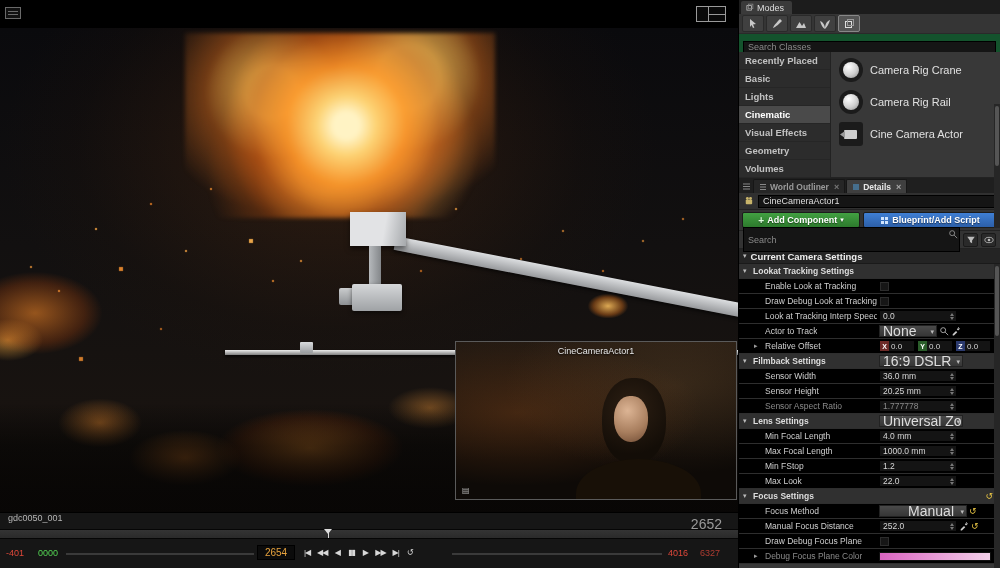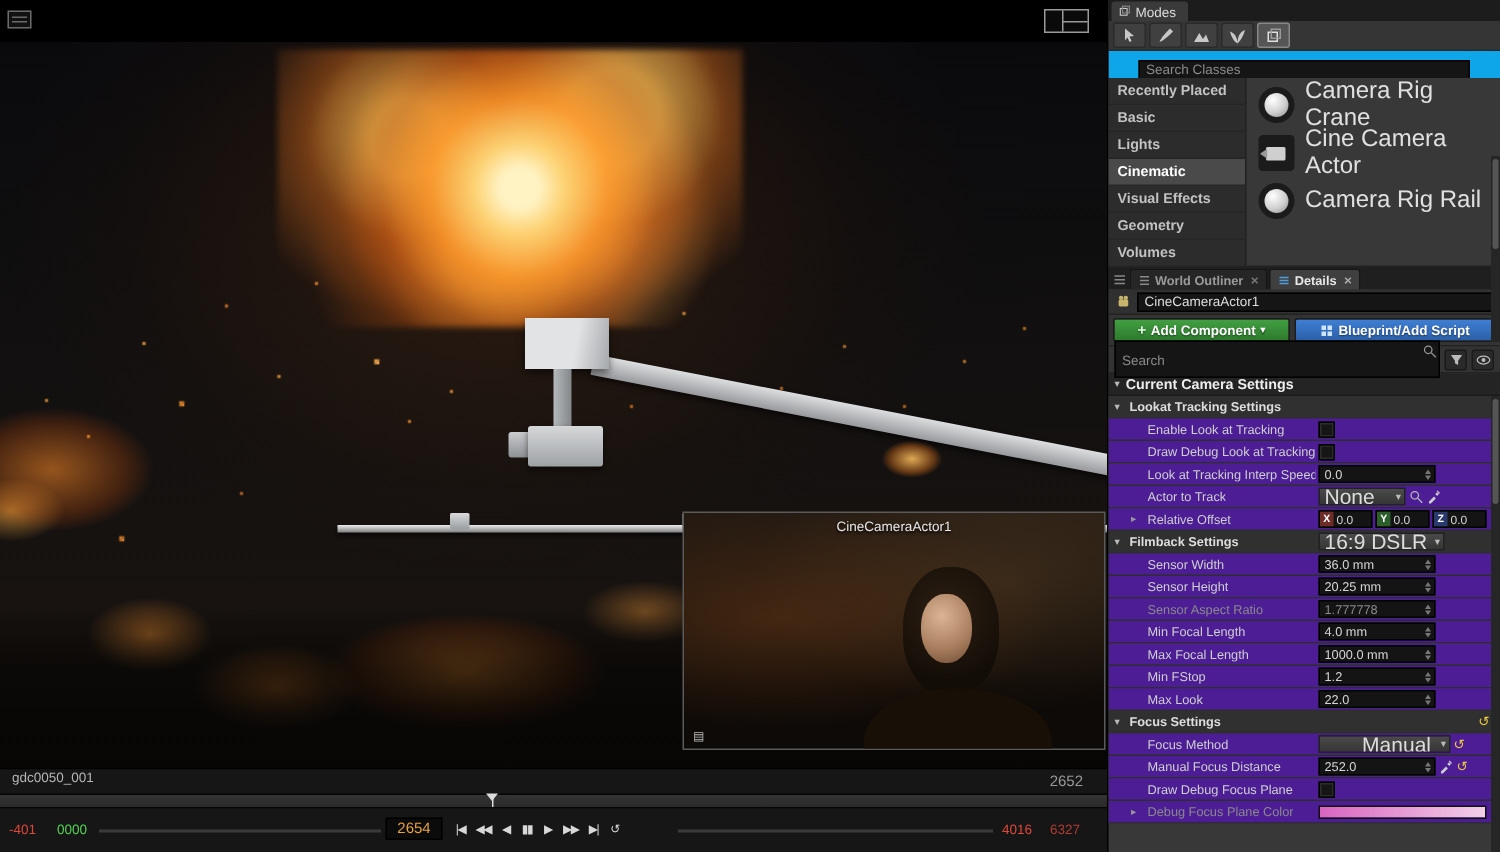--- a/index.html
+++ b/index.html
@@ -78,21 +78,21 @@
   .pip-label { position:absolute; left:0; right:0; top:4px; text-align:center; font-size:9px; color:#e8e8e8; text-shadow:0 1px 2px #000; }
   .pip-hair { position:absolute; left:146px; top:36px; width:64px; height:86px; border-radius:46%; background:radial-gradient(circle at 45% 35%, #2d1f13, #130d07 70%); }
   .pip-face { position:absolute; left:158px; top:54px; width:34px; height:46px; border-radius:46% 46% 48% 48%; background:radial-gradient(circle at 40% 32%, #dcb494, #a87e5e 58%, #6e4a33); }
   .pip-body { position:absolute; left:120px; bottom:-6px; width:125px; height:46px; border-radius:60% 60% 0 0 / 90% 90% 0 0; background:#181007; }
   .pip-icon { position:absolute; left:6px; bottom:4px; font-size:8px; color:#bbb; }
 
   
   .timeline { position:absolute; left:0; top:512px; width:738px; height:56px; background:#141414; border-top:1px solid #000; }
   .tl-row1 { position:relative; height:16px; background:#161616; }
   .tl-row1 .clip { position:absolute; left:8px; top:0; font-size:9px; color:#b5b5b5; }
-  .tl-row1 .total { position:absolute; right:16px; top:3px; font-size:10px; color:#9a9a9a; }
+  .tl-row1 .total { position:absolute; right:16px; top:3px; font-size:14px; color:#9a9a9a; }
   .tl-scrub { position:relative; height:10px; background:linear-gradient(#343434,#2a2a2a); border-top:1px solid #060606; border-bottom:1px solid #060606; }
   .tl-marker { position:absolute; left:328px; top:0; bottom:0; width:1px; background:#ddd; }
   .tl-marker::before { content:""; position:absolute; left:-4px; top:-1px; border-left:4px solid transparent; border-right:4px solid transparent; border-top:5px solid #ddd; }
   .tl-row3 { position:relative; height:29px; background:#161616; font-size:10px; }
   .tl-row3 .f { position:absolute; top:9px; font-size:9px; }
   .red { color:var(--neg-red,#e0483a); } .green { color:var(--pos-green,#53d453); } .dim2 { opacity:.75; }
   .tl-line { position:absolute; top:14px; height:2px; background:#3a3a3a; }
   .tl-l1 { left:66px; width:188px; } .tl-l2 { left:452px; width:210px; }
   .curframe { position:absolute; left:257px; top:6px; width:38px; height:15px; background:#0b0b0b; border:1px solid #000;
     color:var(--frame-orange,#e8a33d); font-size:10px; text-align:center; line-height:14px; }
@@ -104,38 +104,38 @@
 
   .modes-tabbar { height:14px; background:#1c1c1c; display:flex; }
   .modes-tab { display:flex; align-items:center; gap:3px; background:#3a3a3a; padding:0 8px 0 4px; font-size:9px; color:#ddd; border-radius:2px 2px 0 0; margin-left:2px; margin-top:1px; }
   .mt-icon svg { width:9px; height:9px; display:block; }
 
   .modes-toolbar { height:20px; background:#353535; display:flex; align-items:center; gap:2px; padding:0 3px; border-bottom:1px solid #2a2a2a; }
   .tool { width:22px; height:17px; display:flex; align-items:center; justify-content:center; background:#404040; border:1px solid #2a2a2a; border-radius:2px; }
   .tool.active { background:#555; border-color:#888; }
   .tool svg { width:12px; height:12px; display:block; }
 
-  .modes-search { height:18px; padding:2px 20px; background:#0ea5e9; }
+  .modes-search { height:18px; padding:2px 4px; background:#14532d; }
   .modes-search input { width:100%; height:13px; }
   input { background:#151515; border:1px solid #000; color:#ddd; font-size:9px; padding:0 4px; outline:none; font-family:inherit; }
   input::placeholder { color:#8a8a8a; }
 
   .classes { height:126px; display:flex; position:relative; background:#383838; border-bottom:1px solid #222; }
   .cats { width:92px; background:#2c2c2c; border-right:1px solid #222; }
   .cat { height:18px; line-height:18px; padding-left:6px; font-size:9.5px; font-weight:bold; color:#c2c2c2; border-bottom:1px solid #262626; cursor:default; }
   .cat.active { background:#4a4a4a; color:#fff; }
   .items { flex:1; padding-top:2px; }
   .item { height:32px; display:flex; align-items:center; gap:7px; padding-left:8px; }
   .thumb { width:24px; height:24px; border-radius:50%; background:#1b1b1b; position:relative; flex:0 0 auto; }
   .thumb.sphere::before { content:""; position:absolute; left:4px; top:4px; width:16px; height:16px; border-radius:50%;
     background:radial-gradient(circle at 35% 30%, #ffffff, #cfcfcf 55%, #8a8a8a); }
   .thumb.camera { border-radius:3px; }
   .thumb.camera::before { content:""; position:absolute; left:5px; top:8px; width:13px; height:9px; background:#cfcfcf; border-radius:1px; }
   .thumb.camera::after { content:""; position:absolute; left:1px; top:9px; width:5px; height:7px; background:#9a9a9a; clip-path:polygon(100% 0,100% 100%,0 50%); }
-  .item .ilabel { font-size:16px; color:#e0e0e0; }
+  .item .ilabel { font-size:11px; color:#e0e0e0; }
 
   .tabbar2 { height:15px; background:#1f1f1f; display:flex; align-items:flex-end; }
   .tabwell { width:14px; height:13px; display:flex; align-items:center; justify-content:center; }
   .tabwell svg { width:9px; height:9px; }
   .tab2 { display:flex; align-items:center; gap:3px; height:14px; padding:0 5px; font-size:8.5px; color:#9a9a9a; background:#262626; border:1px solid #161616; border-bottom:none; border-radius:2px 2px 0 0; margin-right:1px;font-weight:bold; }
   .tab2.active { background:#3f3f3f; color:#e8e8e8; }
   .tab2 .t2i svg { width:8px; height:8px; display:block; }
   .tab2 .x { color:#777; font-size:9px; margin-left:2px; }
   .tab2.active .x { color:#aaa; }
 
@@ -155,21 +155,21 @@
   .searchbox { flex:1; position:relative; }
   .searchbox input { width:100%; height:25px; }
   .searchbox .mini { position:absolute; right:2px; top:2px; }
   .mini svg { width:10px; height:10px; display:block; }
   .btnish { width:15px; height:14px; background:#2a2a2a; border:1px solid #1a1a1a; border-radius:2px; display:flex; align-items:center; justify-content:center; }
 
   .camheader { height:15px; background:#242424; border-bottom:1px solid #1a1a1a; display:flex; align-items:center; gap:4px; padding-left:4px; font-size:9.5px; font-weight:bold; color:#eee; }
   .camheader .arr { font-size:7px; color:#bbb; }
 
   .rows { position:relative; background:#3a3a3a; }
-  .row { position:relative; height:15px; display:flex; align-items:center; border-bottom:1px solid #2e2e2e; background:#4c1d95; font-size:8.5px; color:#cfcfcf; white-space:nowrap; }
+  .row { position:relative; height:15px; display:flex; align-items:center; border-bottom:1px solid #2e2e2e; background:#000000; font-size:8.5px; color:#cfcfcf; white-space:nowrap; }
   .row.subheader { background:#303030; }
   .row .arr { position:absolute; left:4px; font-size:7px; color:#bbb; }
   .row .arr.small { left:15px; color:#999; }
   .row .lab { margin-left:26px; overflow:hidden; max-width:112px; }
   .row.subheader .lab { margin-left:14px; font-weight:bold; color:#ddd; max-width:124px; }
   .row.dim .lab { color:#8a8a8a; }
   .vcol { position:absolute; left:140px; right:7px; display:flex; align-items:center; gap:2px; }
   .chk { width:11px; height:11px; background:#161616; border:1px solid #000; box-shadow:inset 0 0 0 1px #2c2c2c; }
   .valbox { position:relative; width:78px; height:12px; background:#141414; border:1px solid #000; color:#d6d6d6; font-size:8.5px; padding:0 8px 0 3px; line-height:11px; overflow:hidden; }
   .valbox.dimv { color:#8a8a8a; }
@@ -310,26 +310,26 @@
           <div class="cat">Visual Effects</div>
           <div class="cat">Geometry</div>
           <div class="cat">Volumes</div>
         </div>
       <div class="items">
           <div class="item">
             <span class="thumb sphere"></span>
             <span class="ilabel">Camera Rig Crane</span>
           </div>
           <div class="item">
+            <span class="thumb sphere"></span>
+            <span class="ilabel">Camera Rig Rail</span>
+          </div>
+          <div class="item">
             <span class="thumb camera"></span>
             <span class="ilabel">Cine Camera Actor</span>
-          </div>
-          <div class="item">
-            <span class="thumb sphere"></span>
-            <span class="ilabel">Camera Rig Rail</span>
           </div>
         </div>
       <div class="sb sb-classes"></div>
     </div>
 
     <div class="tabbar2">
       <div class="tabwell">
           <svg viewBox="0 0 9 9">
             <path d="M1 2h7M1 4.5h7M1 7h7" stroke="#888" stroke-width="1"></path>
           </svg>
@@ -491,20 +491,27 @@
           <span class="vcol">
             <span class="valbox"><span>20.25 mm</span><i class="spin"></i></span>
           </span>
         </div>
         <div class="row value dim">
           <span class="lab">Sensor Aspect Ratio</span>
           <span class="vcol">
             <span class="valbox dimv"><span>1.777778</span><i class="spin"></i></span>
           </span>
         </div>
+        <div class="row subheader">
+          <span class="arr">▾</span>
+          <span class="lab">Lens Settings</span>
+          <span class="vcol">
+            <span class="drop" style="width: 84px;">Universal Zoom</span>
+          </span>
+        </div>
         <div class="row value">
           <span class="lab">Min Focal Length</span>
           <span class="vcol">
             <span class="valbox"><span>4.0 mm</span><i class="spin"></i></span>
           </span>
         </div>
         <div class="row value">
           <span class="lab">Max Focal Length</span>
           <span class="vcol">
             <span class="valbox"><span>1000.0 mm</span><i class="spin"></i></span>

